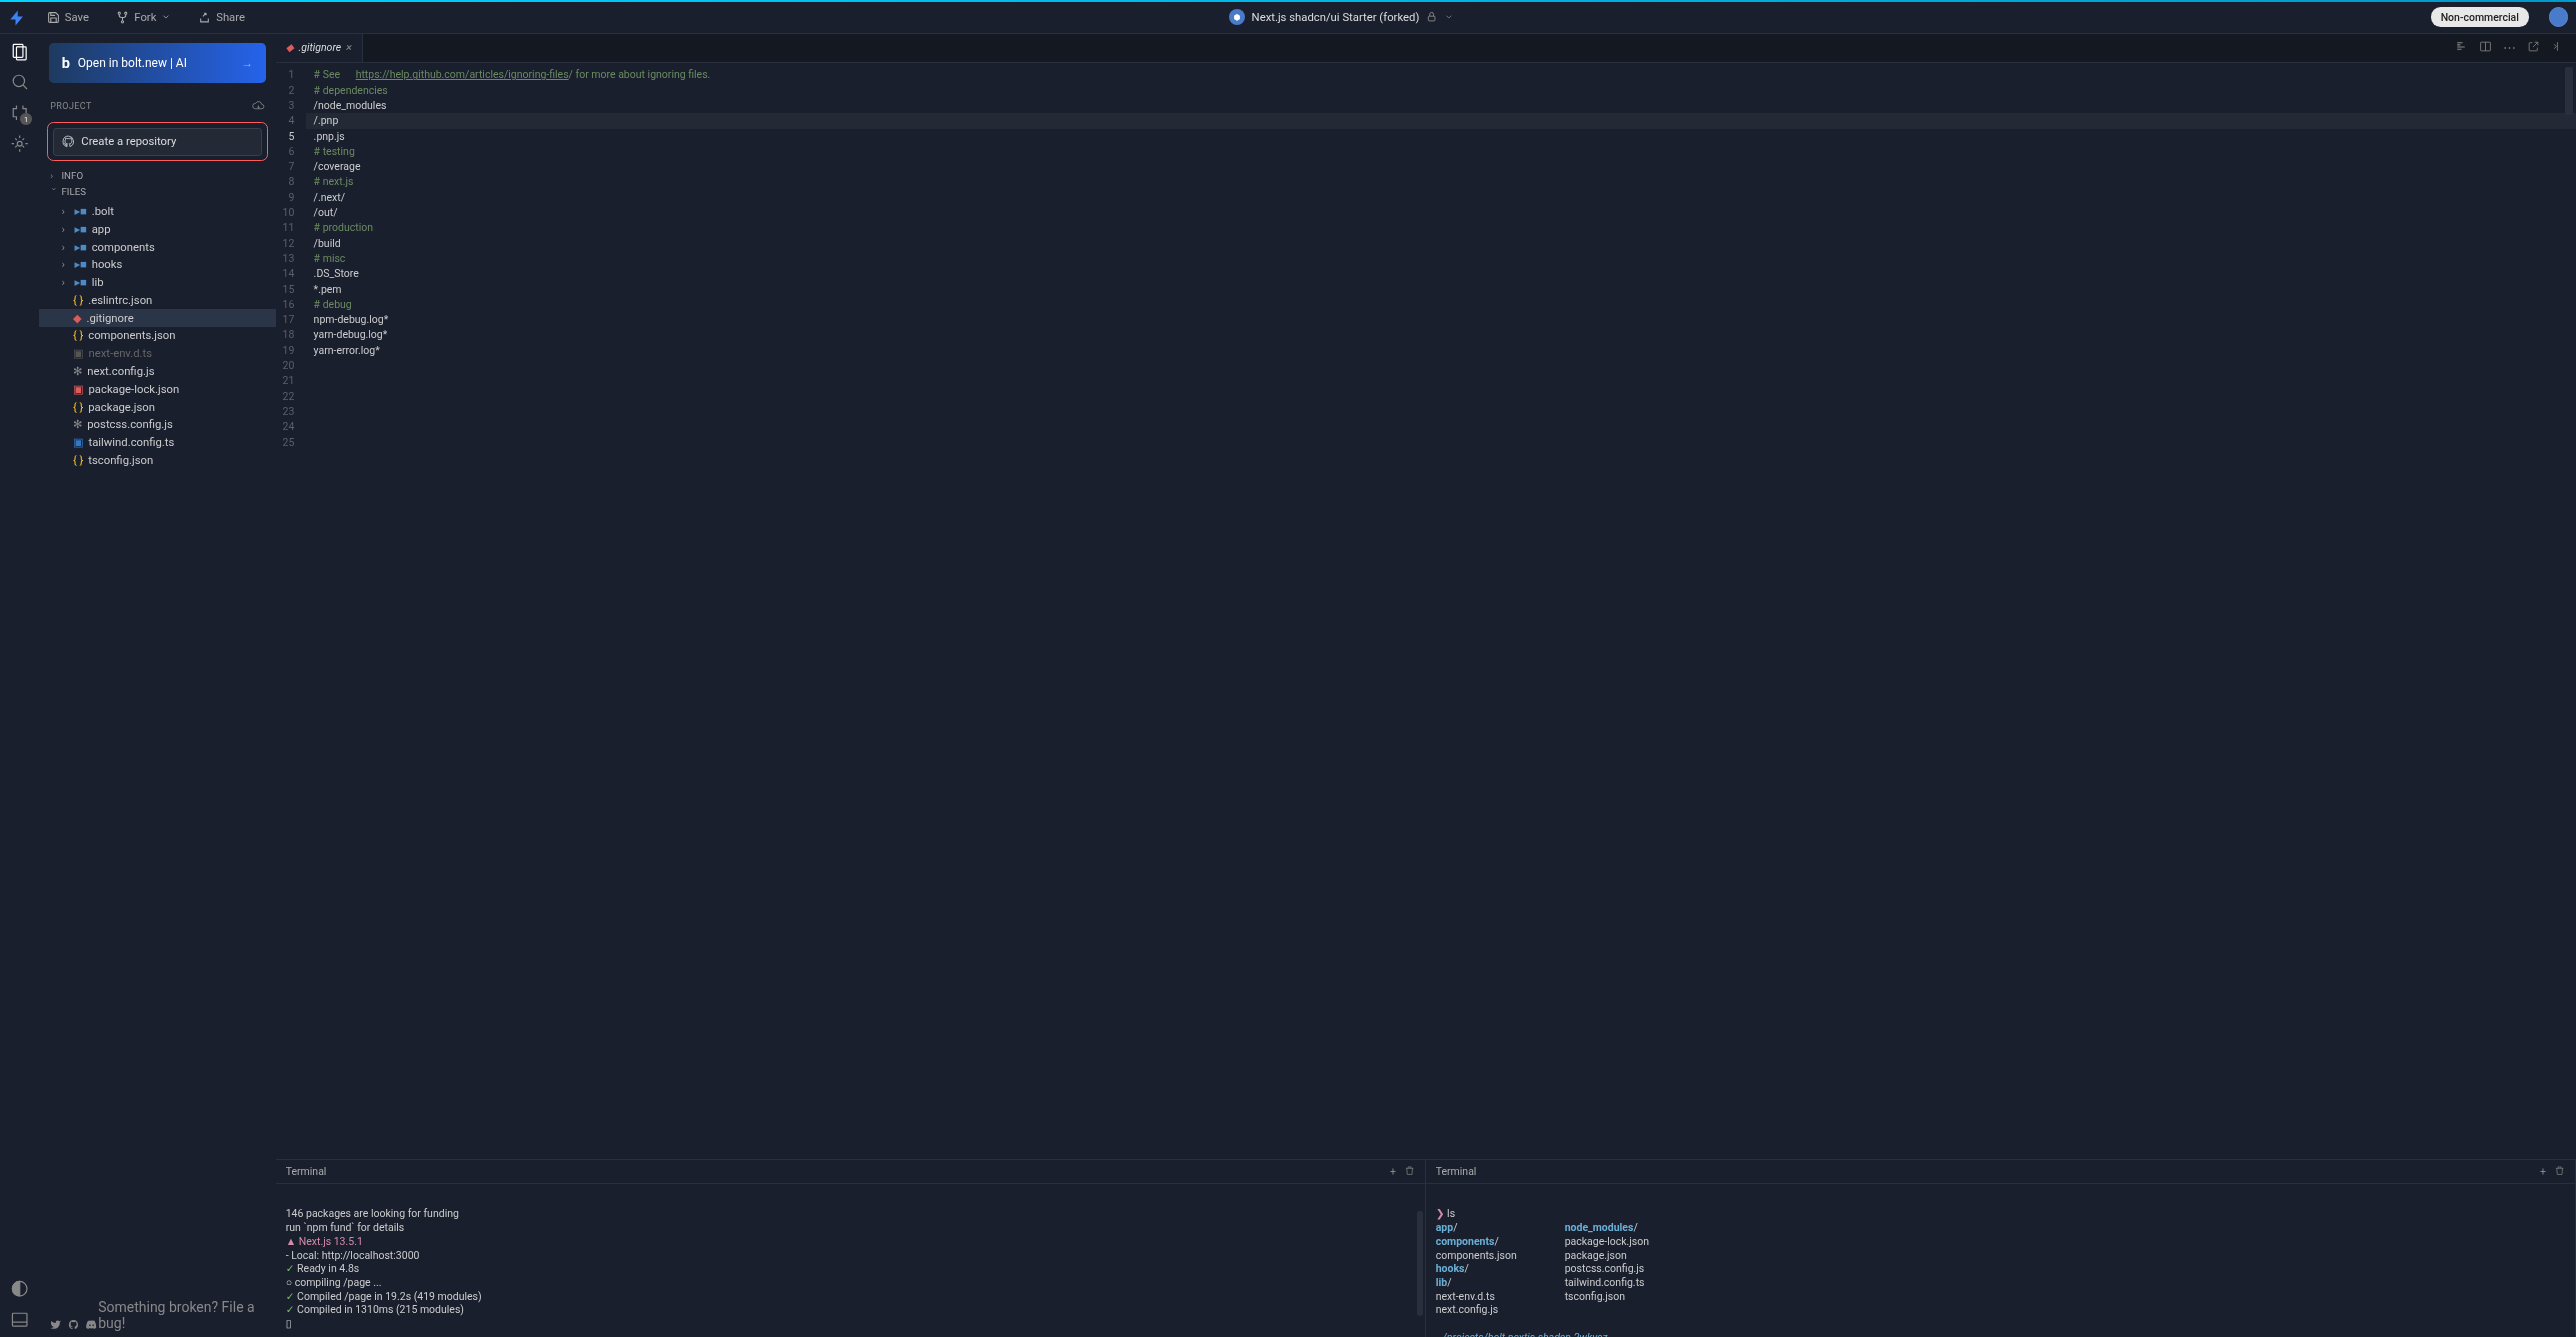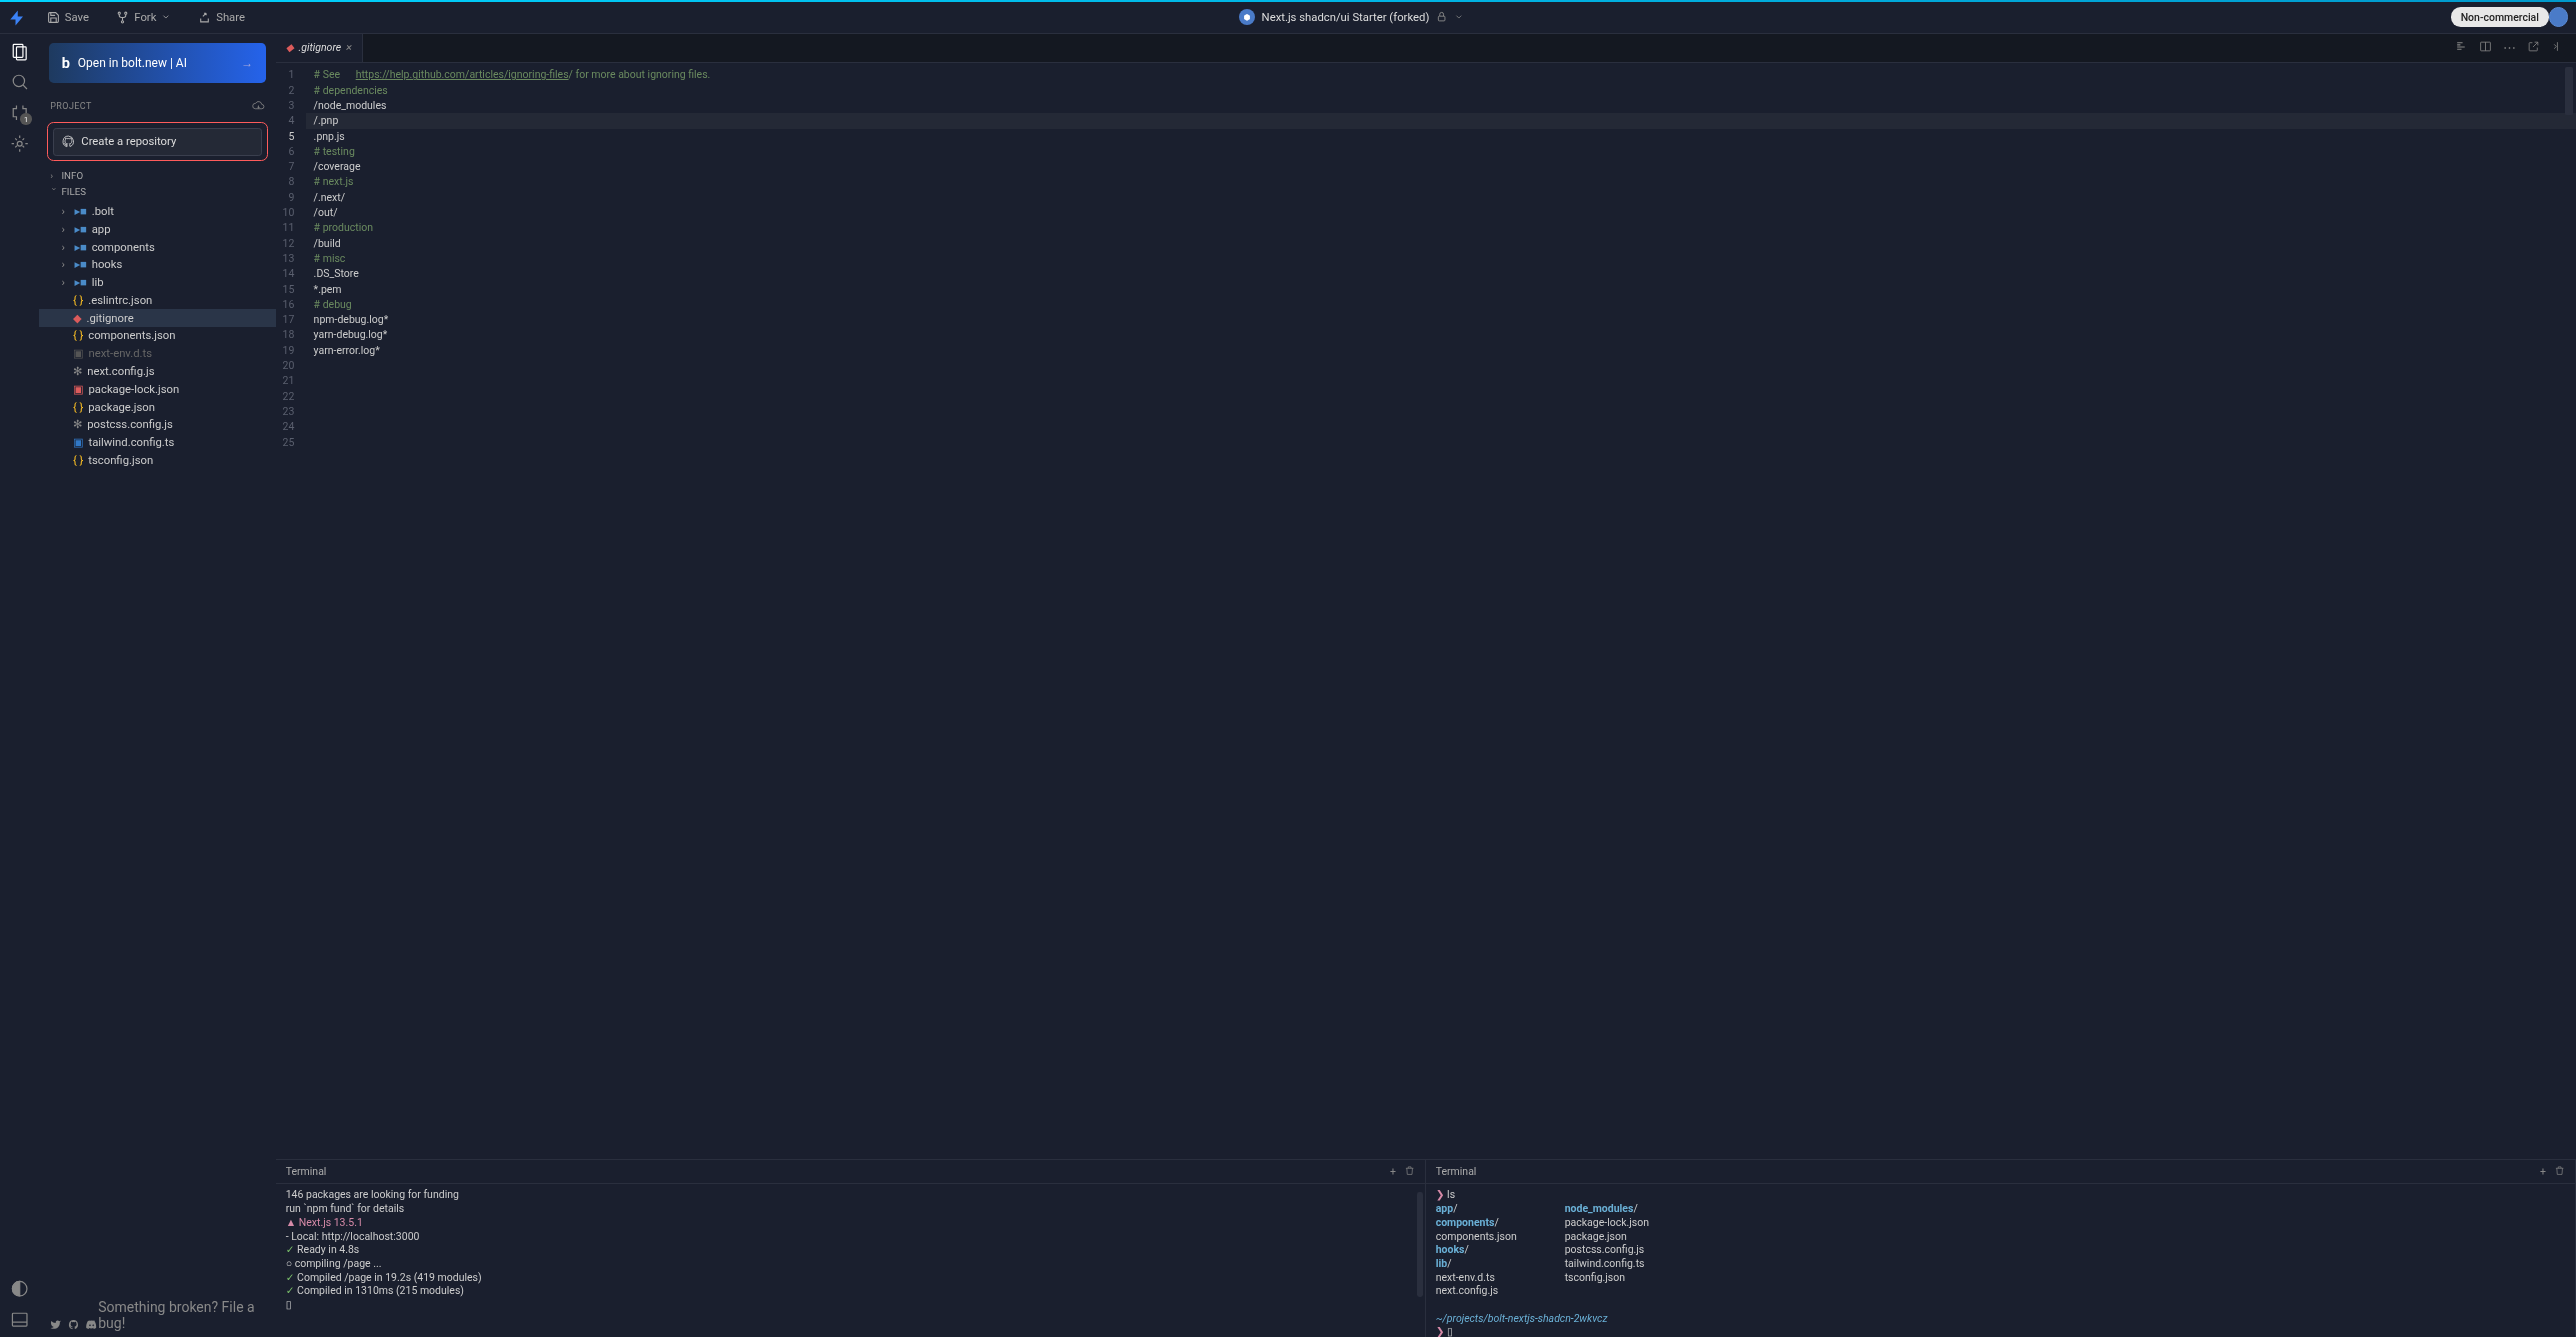--- a/index.html
+++ b/index.html
@@ -65,21 +65,21 @@
       display: flex;
       align-items: center;
       justify-content: center;
       font-size: 8px;
       color: white;
     }
     .lock-icon { color: #888; }
     .titlebar-right {
       display: flex;
       align-items: flex-start;
-      gap: 0;
+      gap: 20px;
     }
     .non-commercial {
       background: #e8e8e8;
       color: #222;
       padding: 3.2px 9.7px;
       border-radius: 9.7px;
       font-size: 10.5px;
       font-weight: 500;
     }
     .user-avatar {
@@ -338,20 +338,21 @@
     }
     .terminal-body {
       flex: 1;
       padding: 4.8px 9.7px;
       font-family: "Menlo", "Monaco", "Consolas", monospace;
       font-size: 10.5px;
       line-height: 13.7px;
       overflow-y: auto;
       color: #ccc;
       position: relative;
+      margin-top: 19px;
     }
     .term-green { color: #7abf6a; }
     .term-pink { color: #d68aa8; }
     .term-dir { color: #6ab0d6; font-weight: bold; }
     .term-cwd { color: #6ab0d6; font-style: italic; }
     .term-prompt { color: #d68aa8; }
     .term-scroll {
       position: absolute;
       right: 1.6px;
       top: 8px;

